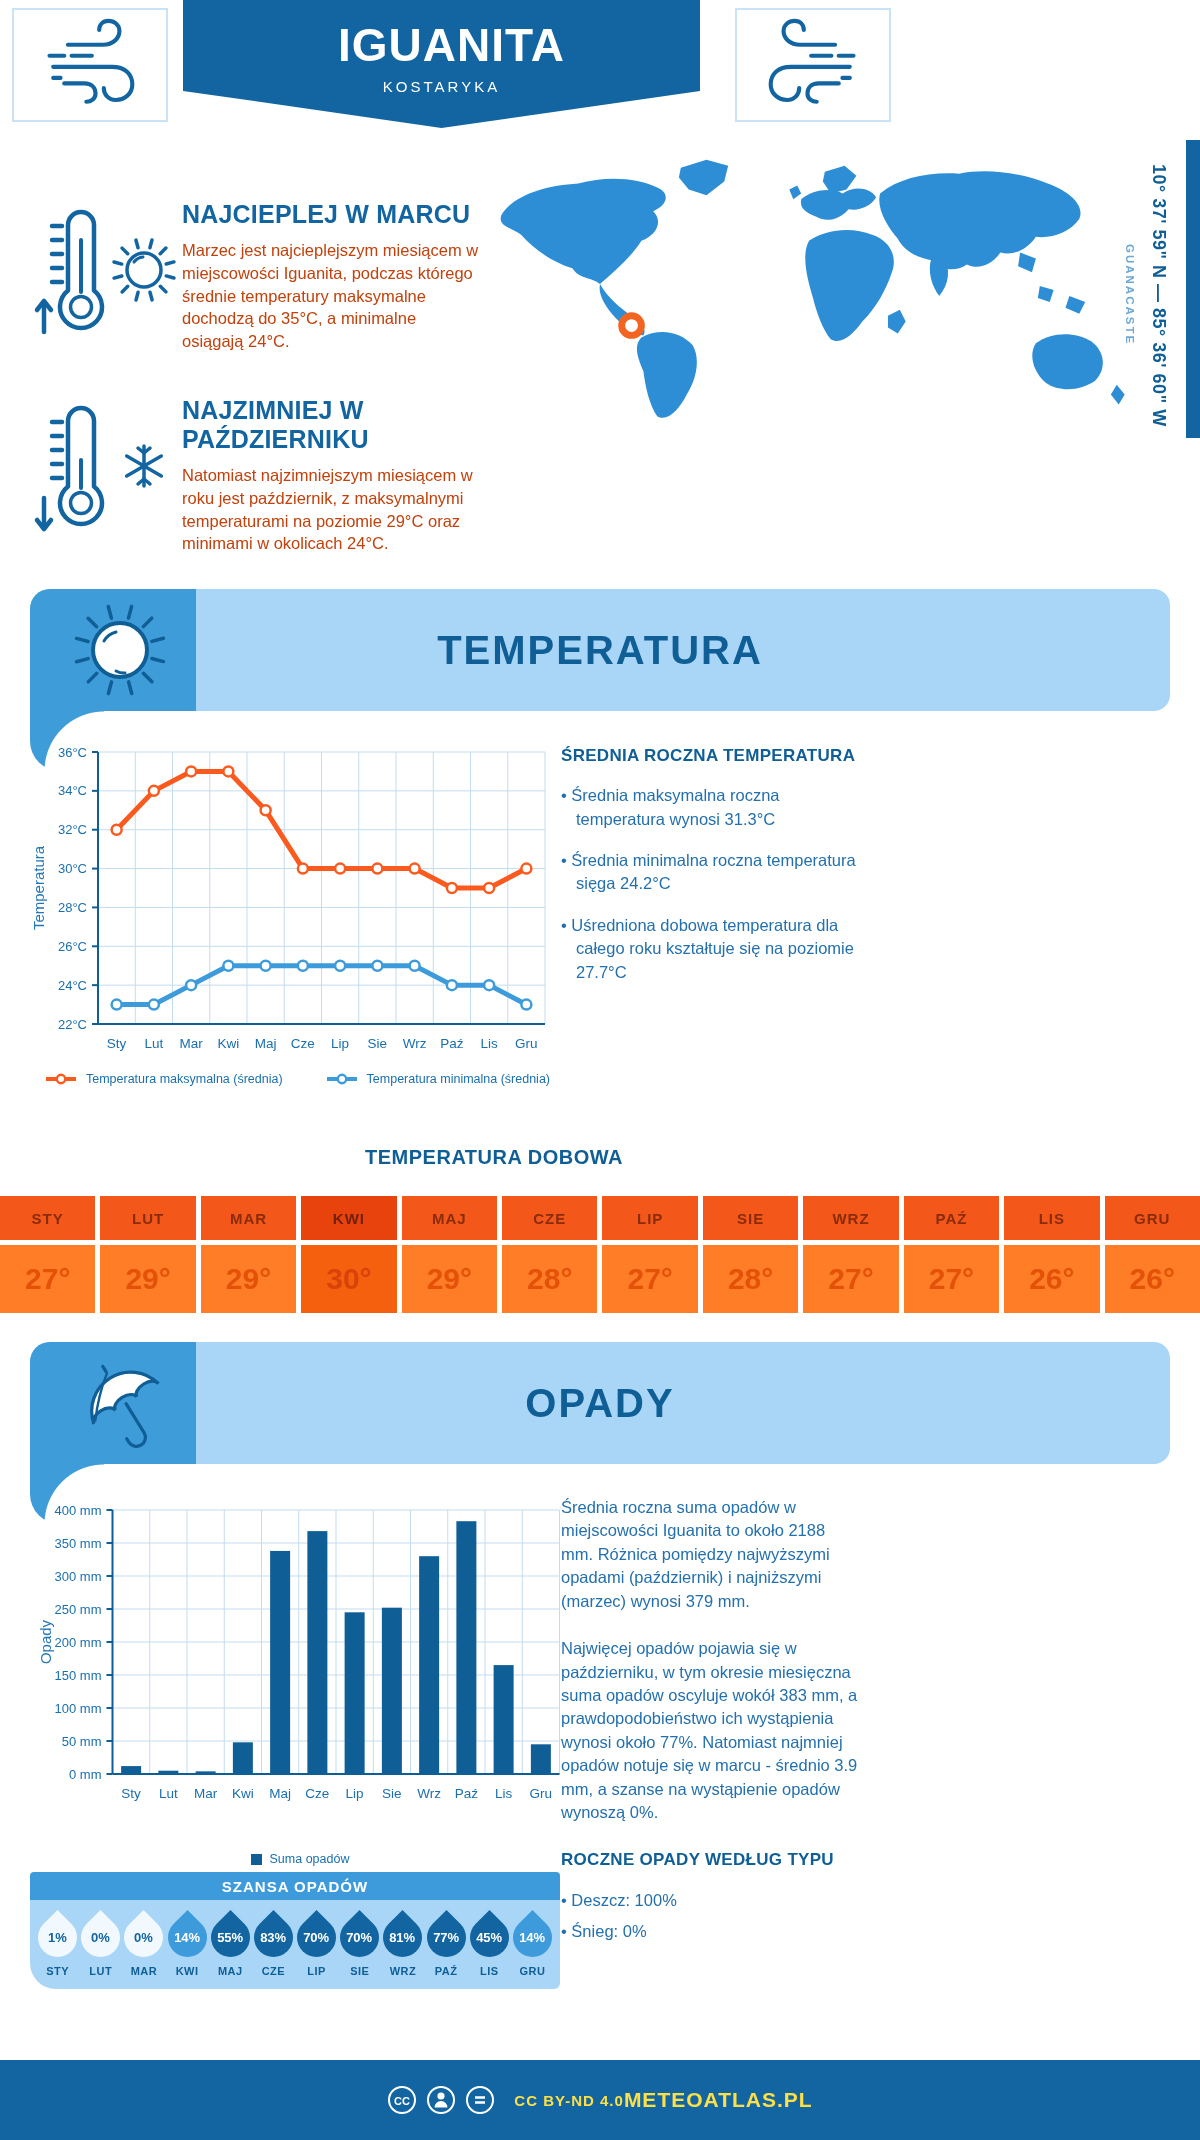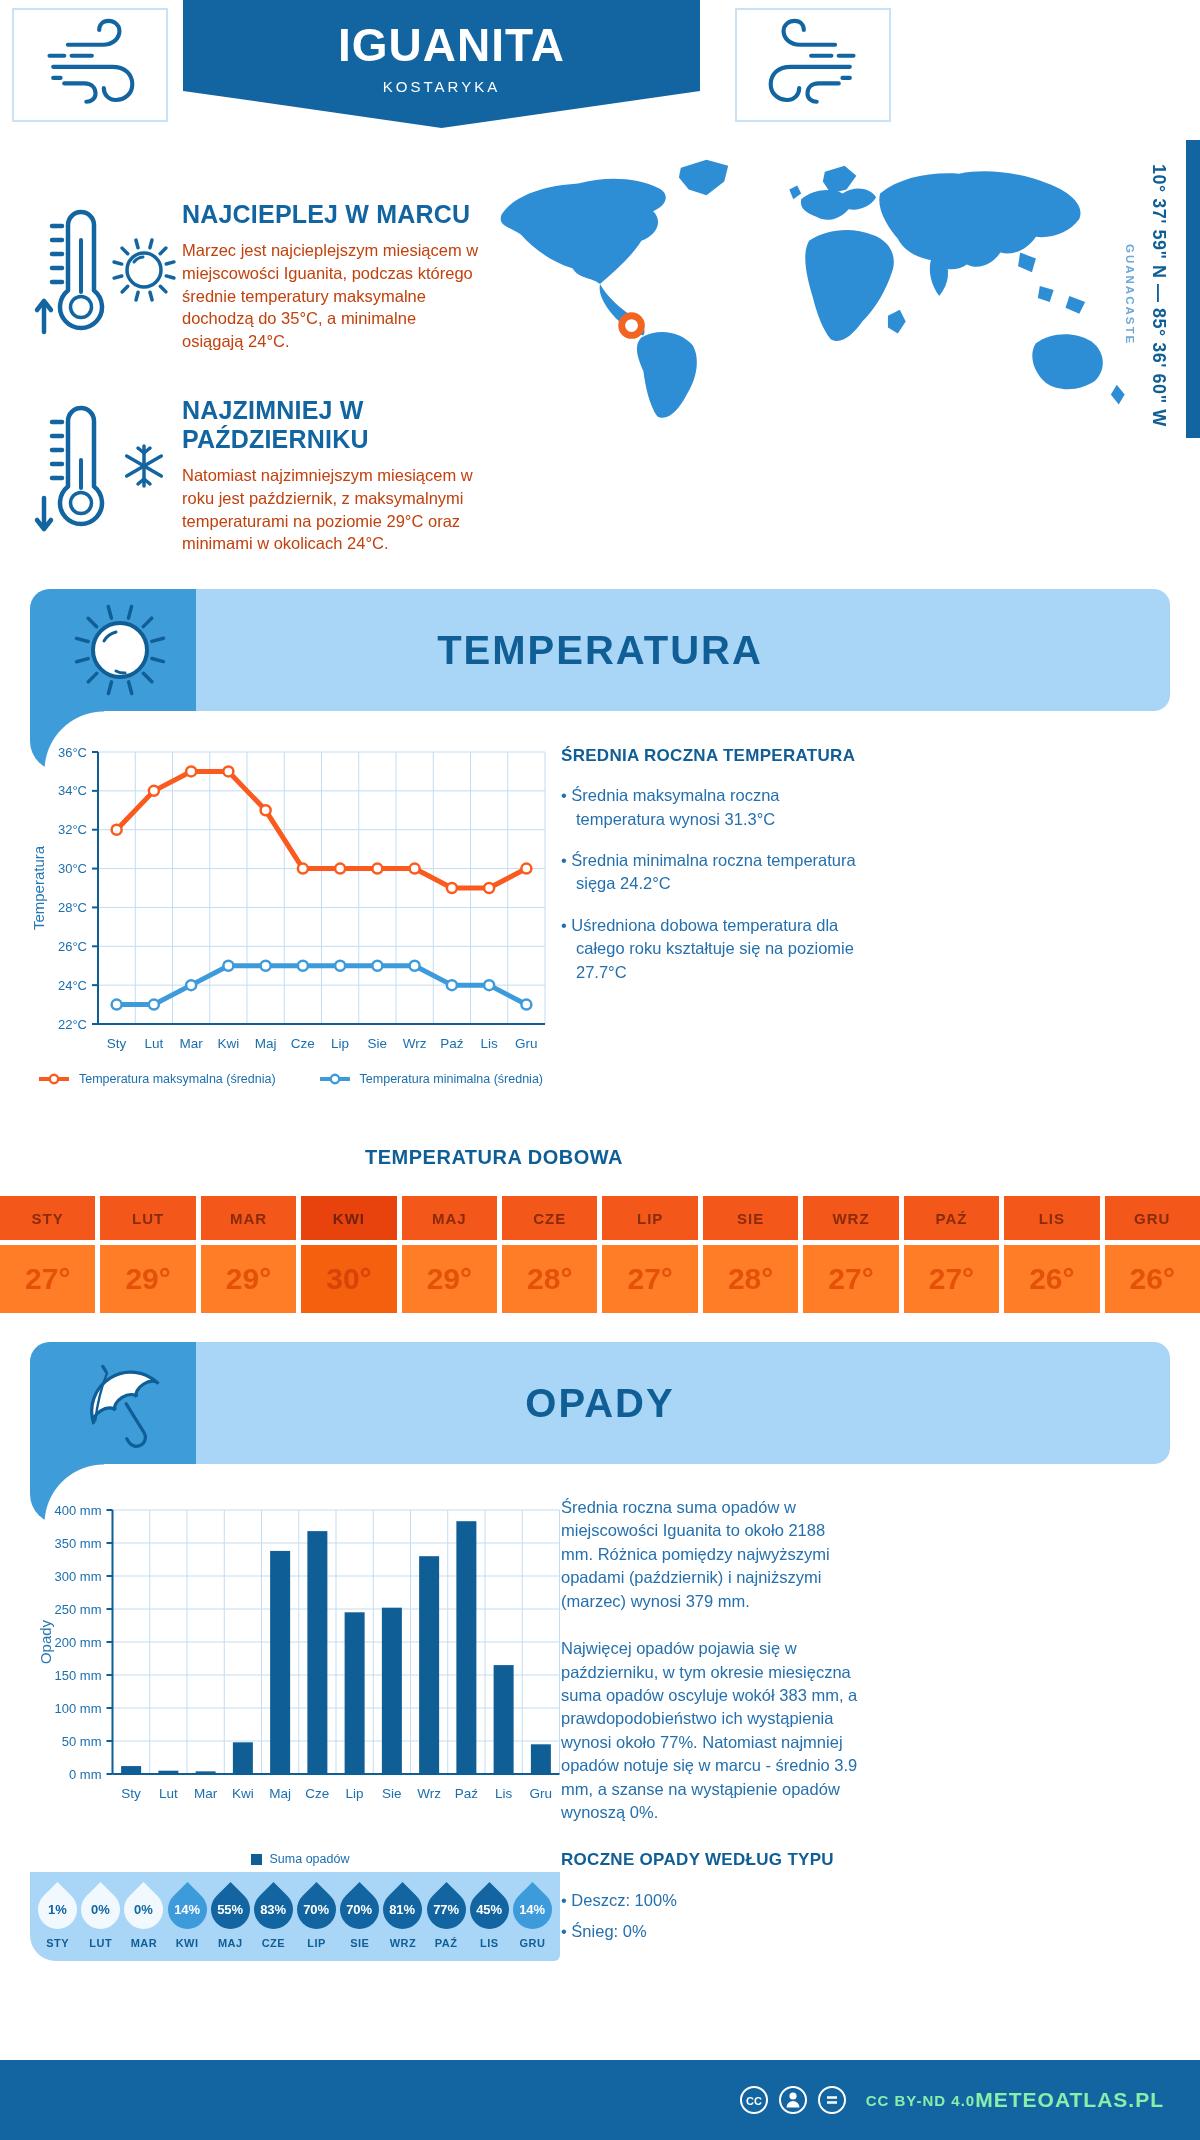--- a/index.html
+++ b/index.html
@@ -76,21 +76,21 @@
   .drop { width:39px; height:39px; border-radius:0 50% 50% 50%; transform:rotate(45deg);
           display:flex; align-items:center; justify-content:center; margin:4px auto 0 auto; }
   .drop > span { transform:rotate(-45deg); font-size:13px; font-weight:bold; }
   .drop.lvl0 { background:#F2F9FE; } .drop.lvl0 span { color:#1265A0; }
   .drop.lvl1 { background:#3D9BDC; } .drop.lvl1 span { color:#fff; }
   .drop.lvl2 { background:#1265A0; } .drop.lvl2 span { color:#fff; }
   .dropmonth { margin-top:8px; color:#0F5E96; font-size:11px; font-weight:bold; letter-spacing:0.5px; }
 
   
   .footer { position:absolute; left:0; top:2060px; width:1200px; height:80px; background:#1265A0;
-            display:flex; align-items:center; justify-content:flex-end; padding:8px 36px; color:#86efac; }
+            display:flex; align-items:center; justify-content:center; padding:8px 36px; color:#fde047; }
   .footer .fleft { display:flex; align-items:center; gap:9px; }
   .footer .license { font-size:15px; font-weight:bold; letter-spacing:1px; margin-left:10px; }
   .footer .site { font-size:21px; font-weight:bold; letter-spacing:1px; }
 </style>
 </head>
 <body>
 
 <div id="page">
 
   <div class="windbox left">
@@ -319,21 +319,21 @@
         <circle cx="198.375" cy="221.71428571428572" r="5" fill="#fff" stroke="#3D9BDC" stroke-width="2.5"></circle>
         <circle cx="235.625" cy="221.71428571428572" r="5" fill="#fff" stroke="#3D9BDC" stroke-width="2.5"></circle>
         <circle cx="272.875" cy="221.71428571428572" r="5" fill="#fff" stroke="#3D9BDC" stroke-width="2.5"></circle>
         <circle cx="310.125" cy="221.71428571428572" r="5" fill="#fff" stroke="#3D9BDC" stroke-width="2.5"></circle>
         <circle cx="347.375" cy="221.71428571428572" r="5" fill="#fff" stroke="#3D9BDC" stroke-width="2.5"></circle>
         <circle cx="384.625" cy="221.71428571428572" r="5" fill="#fff" stroke="#3D9BDC" stroke-width="2.5"></circle>
         <circle cx="421.875" cy="241.14285714285714" r="5" fill="#fff" stroke="#3D9BDC" stroke-width="2.5"></circle>
         <circle cx="459.125" cy="241.14285714285714" r="5" fill="#fff" stroke="#3D9BDC" stroke-width="2.5"></circle>
         <circle cx="496.375" cy="260.57142857142856" r="5" fill="#fff" stroke="#3D9BDC" stroke-width="2.5"></circle>
       </svg></div>
-  <div class="legend-row" style="top:1072px;" id="line-legend">
+  <div class="legend-row" style="top:1072px;justify-content:flex-end;" id="line-legend">
       <div class="legend-item">
         <svg width="34" height="12" viewBox="0 0 34 12">
           <line x1="2" y1="6" x2="32" y2="6" stroke="#FB5A1E" stroke-width="4"></line>
           <circle cx="17" cy="6" r="4.2" fill="#fff" stroke="#FB5A1E" stroke-width="2.4"></circle>
         </svg>
         <span>Temperatura maksymalna (średnia)</span>
       </div>
       <div class="legend-item">
         <svg width="34" height="12" viewBox="0 0 34 12">
           <line x1="2" y1="6" x2="32" y2="6" stroke="#3D9BDC" stroke-width="4"></line>
@@ -473,20 +473,21 @@
     <p class="para">Średnia roczna suma opadów w miejscowości Iguanita to około 2188 mm. Różnica pomiędzy najwyższymi opadami (październik) i najniższymi (marzec) wynosi 379 mm.</p>
     <p class="para">Najwięcej opadów pojawia się w październiku, w tym okresie miesięczna suma opadów oscyluje wokół 383 mm, a prawdopodobieństwo ich wystąpienia wynosi około 77%. Natomiast najmniej opadów notuje się w marcu - średnio 3.9 mm, a szanse na wystąpienie opadów wynoszą 0%.</p>
     <h3 class="mid">ROCZNE OPADY WEDŁUG TYPU</h3>
     <div id="type-bullets">
         <div class="bullet tight">• Deszcz: 100%</div>
         <div class="bullet tight">• Śnieg: 0%</div>
       </div>
   </div>
 
   <div class="chance">
+    <div class="chance-head">SZANSA OPADÓW</div>
     <div class="chance-body" id="chance-body">
         <div class="dropcell">
           <div class="drop lvl0">
             <span>1%</span>
           </div>
           <div class="dropmonth">STY</div>
         </div>
         <div class="dropcell">
           <div class="drop lvl0">
             <span>0%</span>

